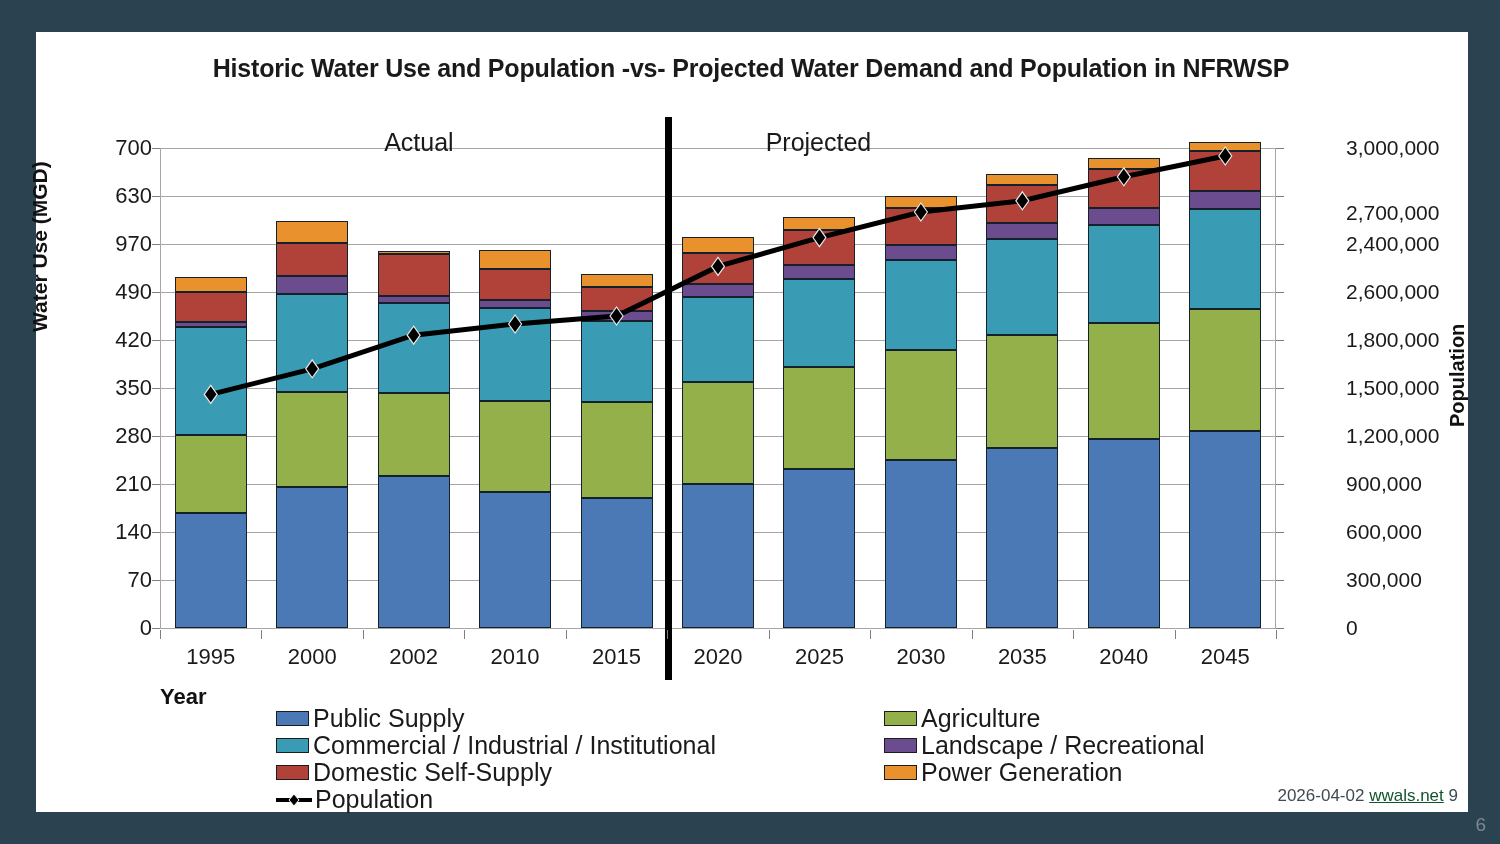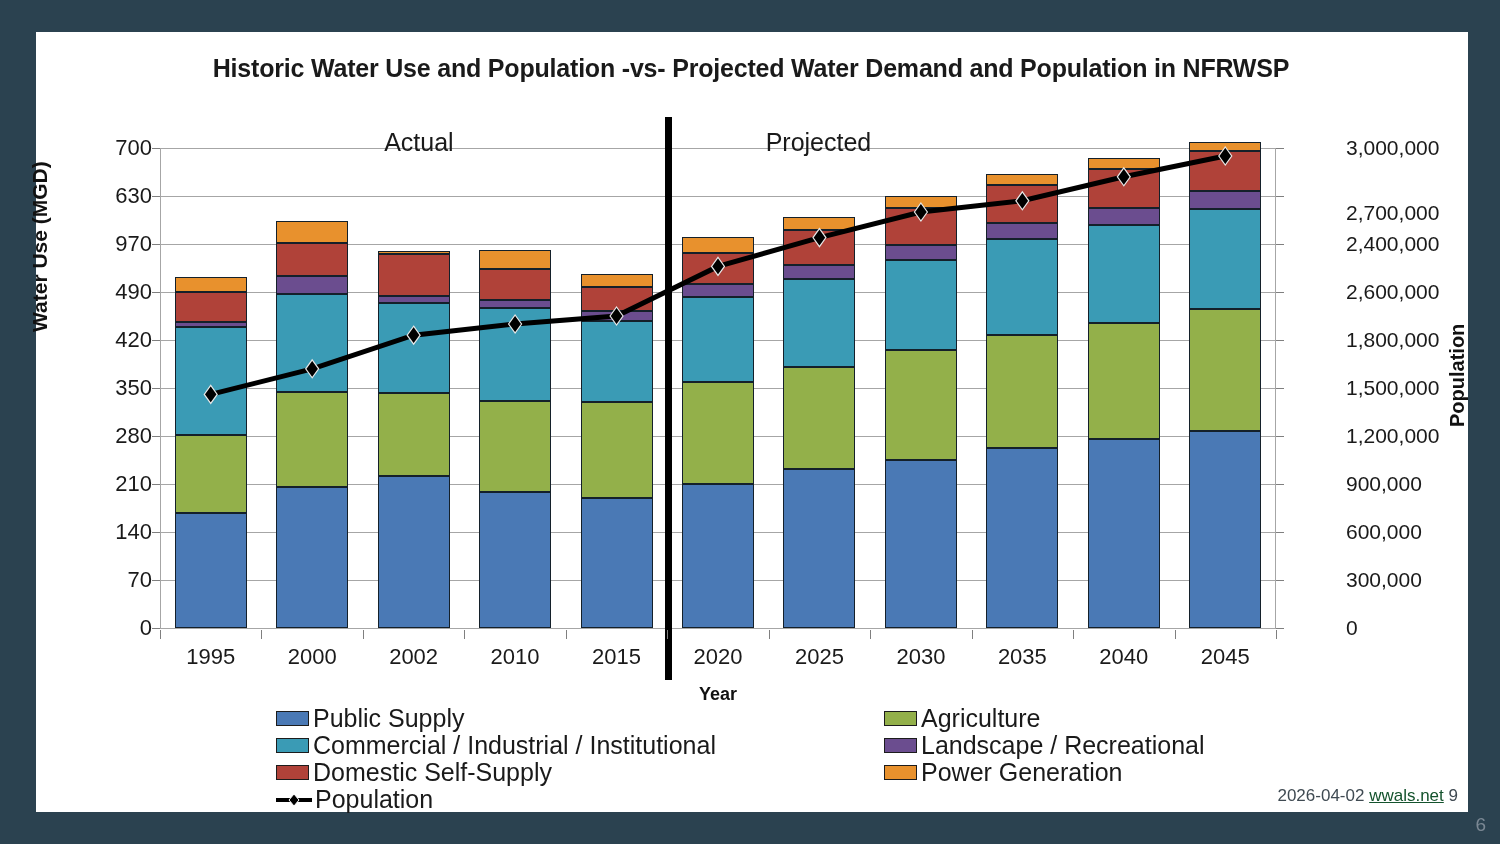--- a/index.html
+++ b/index.html
@@ -86,21 +86,21 @@
   }
   .xtick{position:absolute;top:0;width:1px;height:9px;background:#7f7f7f;}
   .xlab{
     position:absolute;top:14px;
     font-size:22px;color:#1a1a1a;text-align:center;
     transform:translateX(-50%);
     white-space:nowrap;
   }
   #x-axis-title{
     position:absolute;left:124px;top:652px;width:1116px;
-    font-size:18px;font-weight:bold;color:#111;text-align:center;
+    font-size:22px;font-weight:bold;color:#111;
   }
   
   #divider{
     position:absolute;left:629px;top:85px;width:7px;height:563px;background:#000;
   }
   .band-label{
     position:absolute;top:96px;font-size:25px;color:#1a1a1a;
     transform:translateX(-50%);white-space:nowrap;
   }
   

